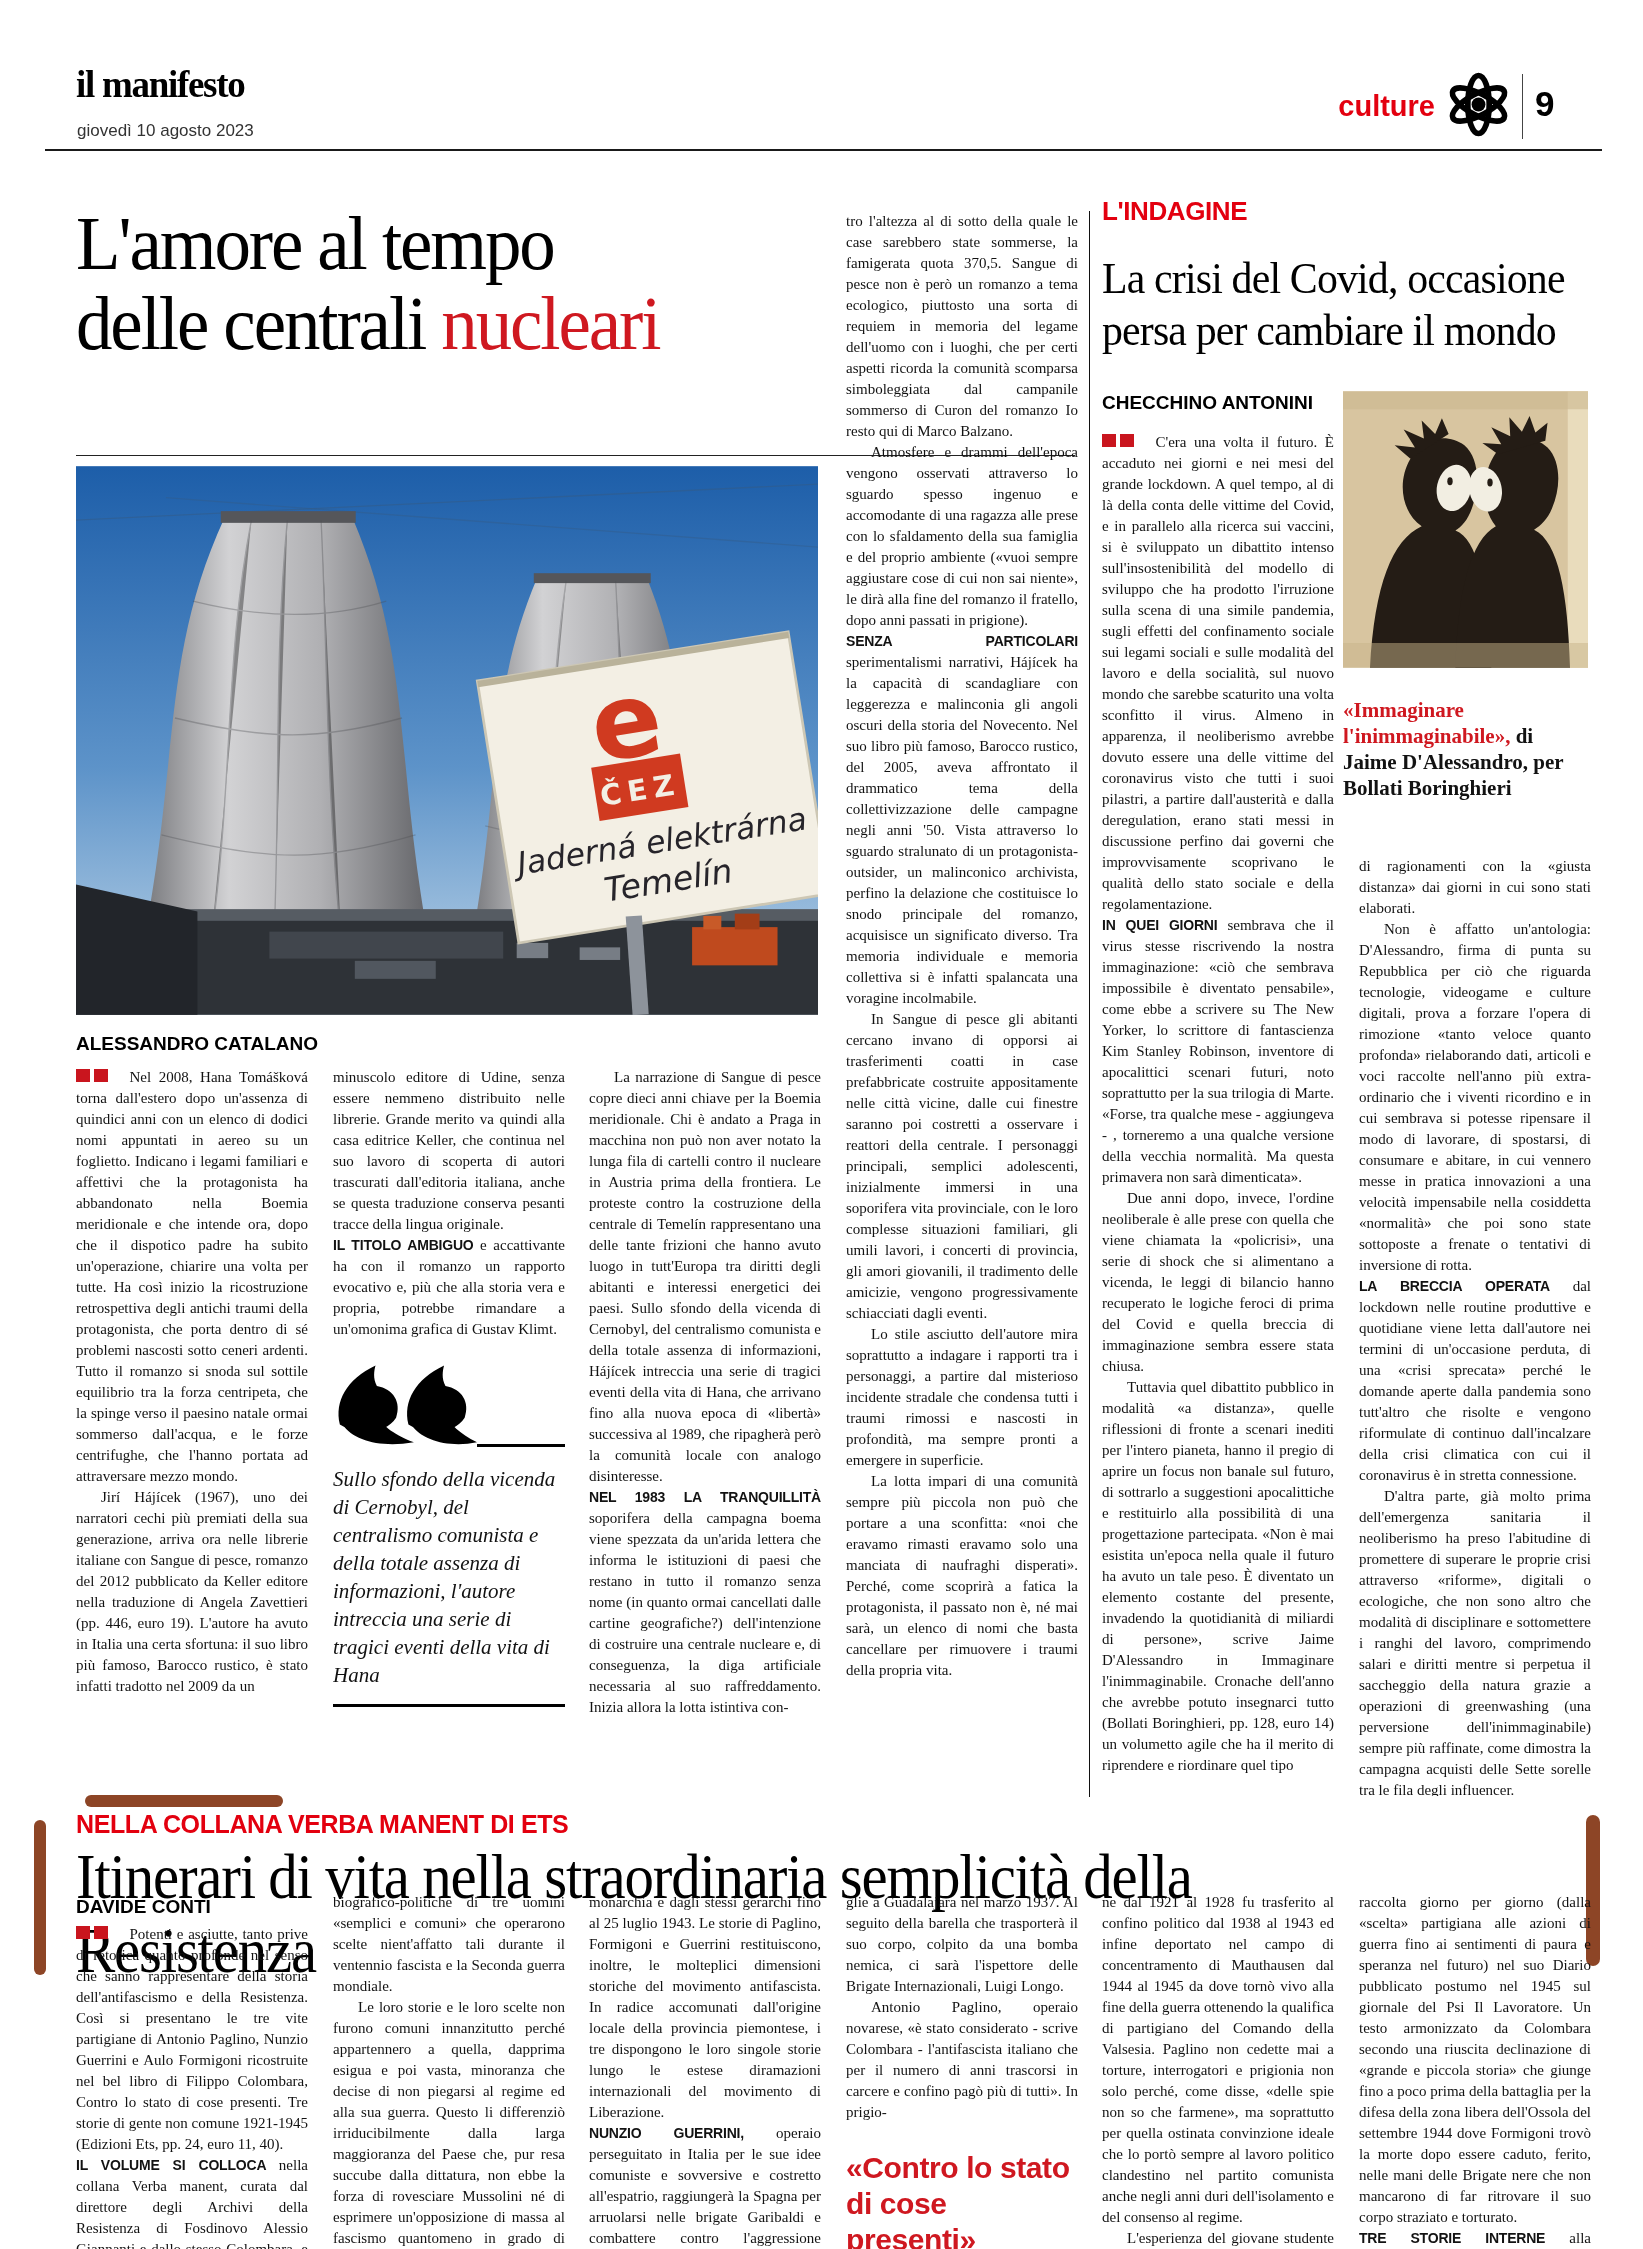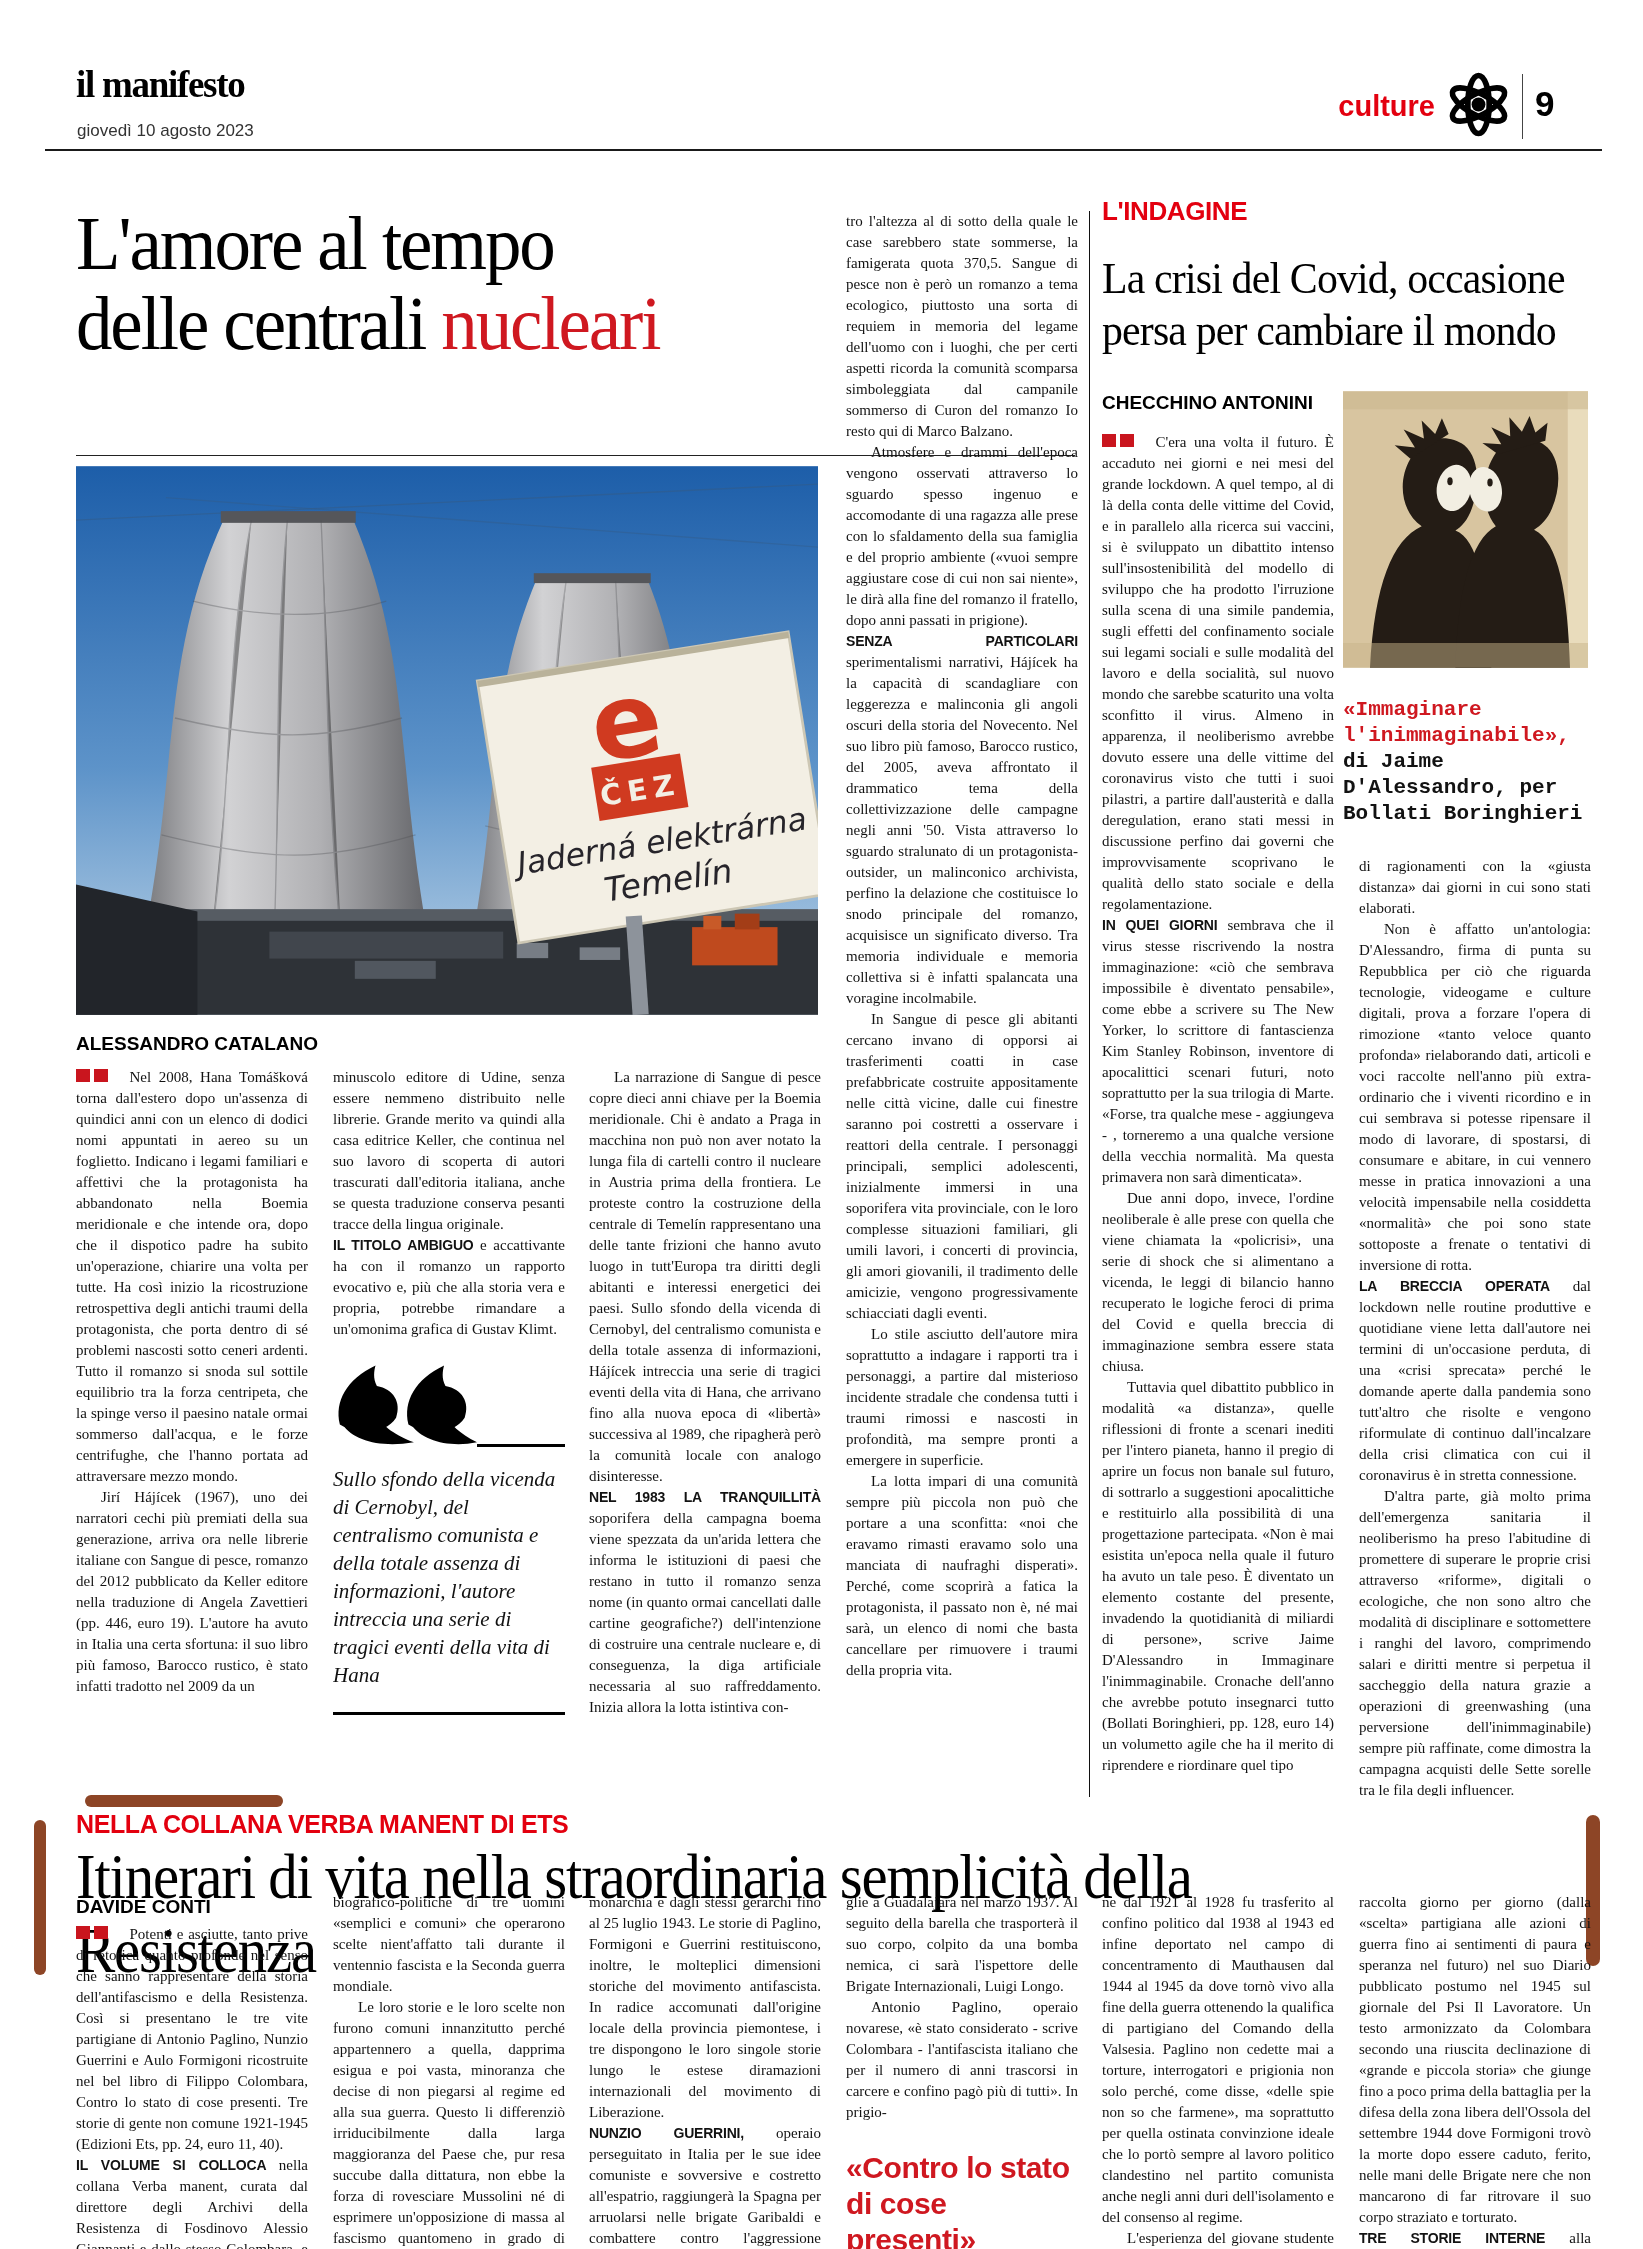--- a/index.html
+++ b/index.html
@@ -37,36 +37,36 @@
   .opener-squares{display:inline-block;width:13.5px;height:13.5px;background:#c9151e;
             box-shadow:18px 0 0 #c9151e;margin-right:40px;}
   .mcol1{left:76px;top:1067px;height:731px;}
   .mcol2{left:333px;top:1067px;height:731px;}
   .mcol3{left:589px;top:1067px;height:731px;}
   .mcol4{left:846px;top:211px;height:1586px;}
 
   .art-divider{left:1089px;top:211px;width:1.3px;height:1586px;background:#111;}
 
   
-  .pullquote{margin-top:21px;border-bottom:3.1px solid #000;padding-bottom:23px;}
+  .pullquote{margin-top:21px;border-bottom:3.1px solid #000;padding-bottom:15px;}
   .pq-head{display:flex;align-items:flex-end;}
   .pq-glyph{width:144px;height:90px;flex:0 0 auto;}
   .pq-line{flex:1;height:2.7px;background:#000;margin-bottom:4.5px;}
   .pq-text{margin-top:13.5px;font-style:italic;font-size:21px;line-height:28px;text-align:left;}
 
   
   .cov-kicker{left:1102px;top:196px;font-family:"Liberation Sans",sans-serif;font-weight:bold;
             font-size:26px;color:#e3000f;letter-spacing:-0.4px;}
   .cov-headline{left:1102px;top:252px;width:540px;font-size:45px;line-height:52px;
             letter-spacing:-0.9px;transform:scaleX(.93);transform-origin:left top;color:#000;}
   .by-cov{left:1102px;top:392px;}
   .ccol1{left:1102px;top:432px;height:1363px;}
   .ccol2{left:1359px;top:856px;height:940px;}
   .street{left:1343px;top:391px;width:245px;height:277px;}
-  .cov-caption{left:1343px;top:697px;width:245px;font-family:Liberation Mono, monospace;
+  .cov-caption{left:1343px;top:697px;width:245px;font-family:Liberation Serif, serif;
             font-weight:bold;font-size:21px;line-height:26px;text-align:left;}
   .cov-caption .cred{color:#cf1820;}
 
   
   .stroke{background:#8d4526;border-radius:8px;}
   .stroke-h{left:85px;top:1795px;width:198px;height:11.7px;}
   .stroke-vl{left:34px;top:1820px;width:11.7px;height:155px;}
   .stroke-vr{left:1586px;top:1815px;width:13.5px;height:151px;}
   .res-kicker{left:76px;top:1810px;font-family:"Liberation Sans",sans-serif;font-weight:bold;
             font-size:25px;color:#e3000f;letter-spacing:-0.4px;}

